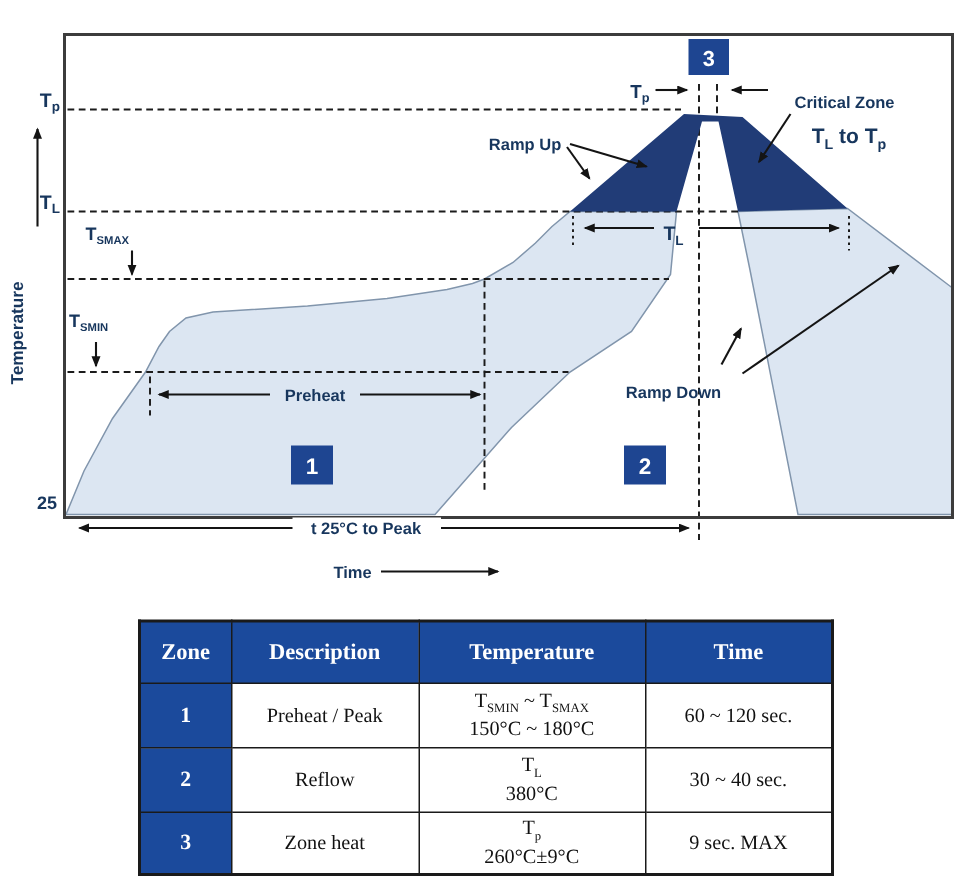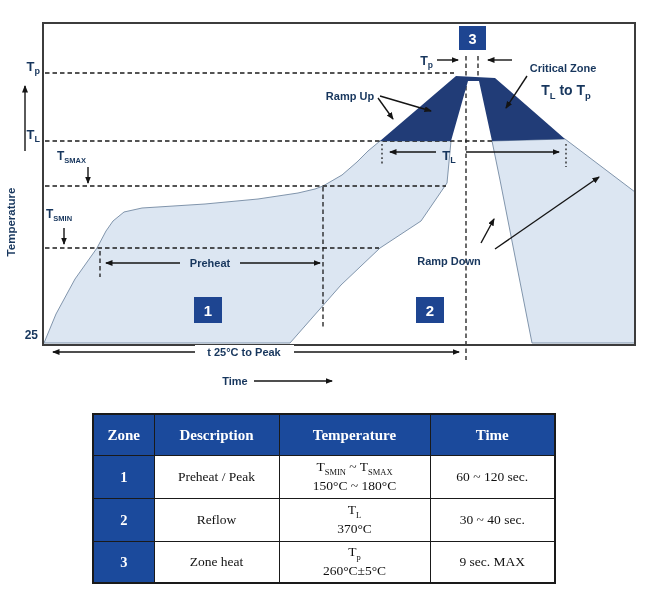--- a/index.html
+++ b/index.html
@@ -136,29 +136,29 @@
             <div class="temp-line">T<sub>SMIN</sub> ~ T<sub>SMAX</sub></div>
             <div class="temp-line">150°C ~ 180°C</div>
           </td>
           <td class="body-cell">60 ~ 120 sec.</td>
         </tr>
         <tr class="r2">
           <td class="zone-cell">2</td>
           <td class="body-cell">Reflow</td>
           <td class="body-cell">
             <div class="temp-line">T<sub>L</sub></div>
-            <div class="temp-line">370°C</div>
+            <div class="temp-line">380°C</div>
           </td>
           <td class="body-cell">30 ~ 40 sec.</td>
         </tr>
         <tr class="r3">
           <td class="zone-cell">3</td>
           <td class="body-cell">Zone heat</td>
           <td class="body-cell">
             <div class="temp-line">T<sub>p</sub></div>
-            <div class="temp-line">260°C±5°C</div>
+            <div class="temp-line">260°C±9°C</div>
           </td>
           <td class="body-cell">9 sec. MAX</td>
         </tr>
       </tbody>
     </table>
   </div>
 </div>
 
 </body></html>

